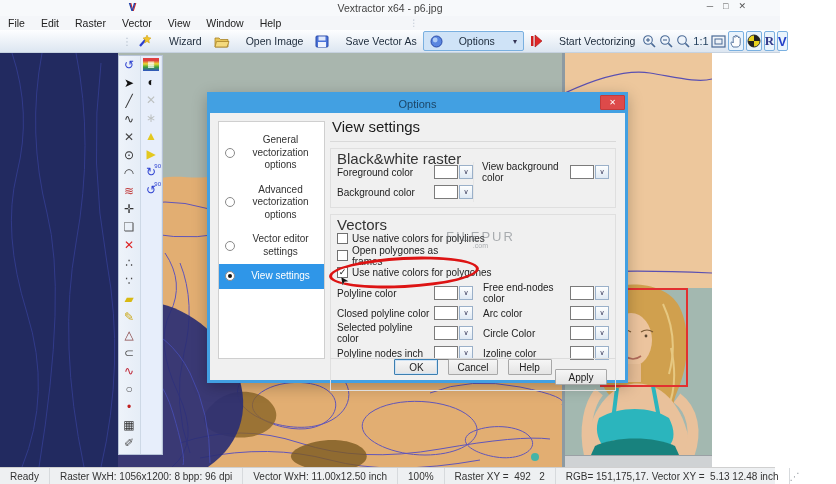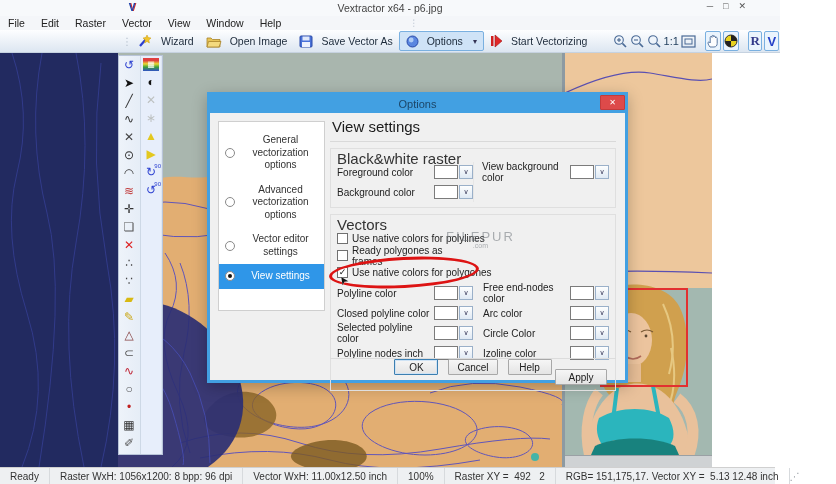--- a/index.html
+++ b/index.html
@@ -17,21 +17,21 @@
   
   .menubar { position:absolute; left:0; top:16px; width:780px; height:14px; background:#f4f6f9; display:flex; align-items:center; font-size:10.5px; color:#222; }
   .menu-grip { margin-left:120px; color:#b6c0ce; font-size:9px; }
   .menubar .mitem { padding:0 8px; }
 
   
   .toolbar { position:absolute; left:0; top:30px; width:780px; height:23px;
              background:linear-gradient(#fdfeff,#dce6f1); border-bottom:1px solid #c6d2e0;
              display:flex; align-items:center; font-size:10.5px; color:#1c2a3a; }
   .tb-grip { margin-left:122px; color:#b6c0ce; font-size:10px; }
-  .tb-btn { display:flex; align-items:center; gap:8px; padding:2px 6px; height:20px; white-space:nowrap; }
+  .tb-btn { display:flex; align-items:center; gap:16px; padding:2px 6px; height:20px; white-space:nowrap; }
   .tb-btn.pressed { background:#cfe3f7; border:1px solid #7ab0e0; border-radius:2px; }
   .tb-dd { font-size:8px; color:#335; margin-left:2px; }
   .tb-iconbtn { width:20px; height:20px; display:flex; align-items:center; justify-content:center; margin:0 1px; }
   .tb-iconbtn.boxed { border:1px solid #7ab0e0; background:#eaf4fd; border-radius:2px; }
   .rv { font-size:13px; font-weight:bold; }
   .r-glyph { color:#333a8a; font-family:"Liberation Serif", serif; }
   .v-glyph { color:#2440c8; }
   .tb-gap { width:26px; }
 
   
@@ -51,21 +51,21 @@
   .tool.disabled { opacity:.45; }
   .tool.rainbow { background:linear-gradient(180deg,#e04040 20%,#e8d832 45%,#3aa03a 70%,#3050c8); color:#fff; font-size:8px; margin:2px; width:16px; height:13px; }
 
   
   .dialog { position:absolute; left:207px; top:92px; width:421px; height:291px; z-index:5;
             background:#f0f0f0; border:3px solid #42a0e2; box-shadow:0 4px 14px rgba(0,0,0,.25); }
   .dlg-titlebar { position:absolute; left:-1px; top:-1px; right:-1px; height:19px; background:#42a0e2;
                   display:flex; align-items:center; justify-content:center; font-size:11px; color:#1c4668; }
   .dlg-close { position:absolute; right:1px; top:1px; width:25px; height:15px; background:#dd4a4a; border:1px solid #c23b3b;
                color:#fff; font-size:8px; display:flex; align-items:center; justify-content:center; border-radius:1px; }
-  .dlg-nav { position:absolute; left:8px; top:26px; width:107px; height:190px; background:#fff; border:1px solid #cfcfcf; padding-top:6px; }
+  .dlg-nav { position:absolute; left:8px; top:26px; width:107px; height:238px; background:#fff; border:1px solid #cfcfcf; padding-top:6px; }
   .nav-item { display:flex; align-items:center; padding:6px 2px; min-height:24px; }
   .nav-item .radio { width:10px; height:10px; border:1px solid #8a8a8a; border-radius:50%; background:#fff; margin:0 4px; flex:none; position:relative; }
   .nav-item .dot { position:absolute; left:2px; top:2px; width:4px; height:4px; border-radius:50%; background:#111; display:none; }
   .nav-item.selected .dot { display:block; }
   .nav-item .nlabel { flex:1; text-align:center; font-size:10px; color:#333; line-height:1.25; }
   .nav-item.selected { background:#2f96e8; }
   .nav-item.selected .nlabel { color:#fff; }
 
   .dlg-content { position:absolute; left:120px; top:21px; right:9px; bottom:30px; }
   .dlg-heading { font-size:15px; color:#1b1b1b; padding:2px 0 6px 2px; border-bottom:1px solid #d9d9d9; }
@@ -564,21 +564,21 @@
             <div class="cbrow">
 
               <span class="cb-box"></span>
               <span class="cb-label">Use native colors for polylines</span>
 
             </div>
 
             <div class="cbrow">
 
               <span class="cb-box"></span>
-              <span class="cb-label">Ready polygones as frames</span>
+              <span class="cb-label">Open polygones as frames</span>
 
             </div>
 
             <div class="cbrow checked annotated">
               <span class="halo"></span>
               <span class="cb-box">
                 <span class="mark">✓</span>
               </span>
               <span class="cb-label">Use native colors for polygones</span>
               <span class="cursor-icon">➤</span>

